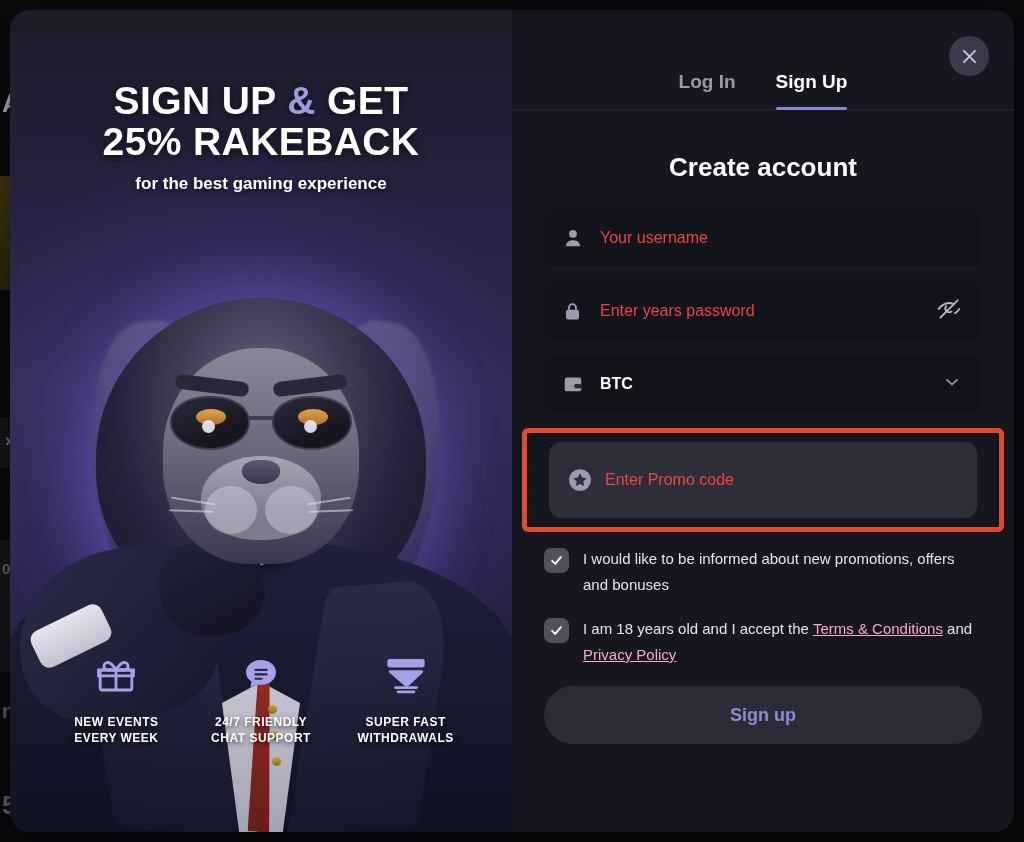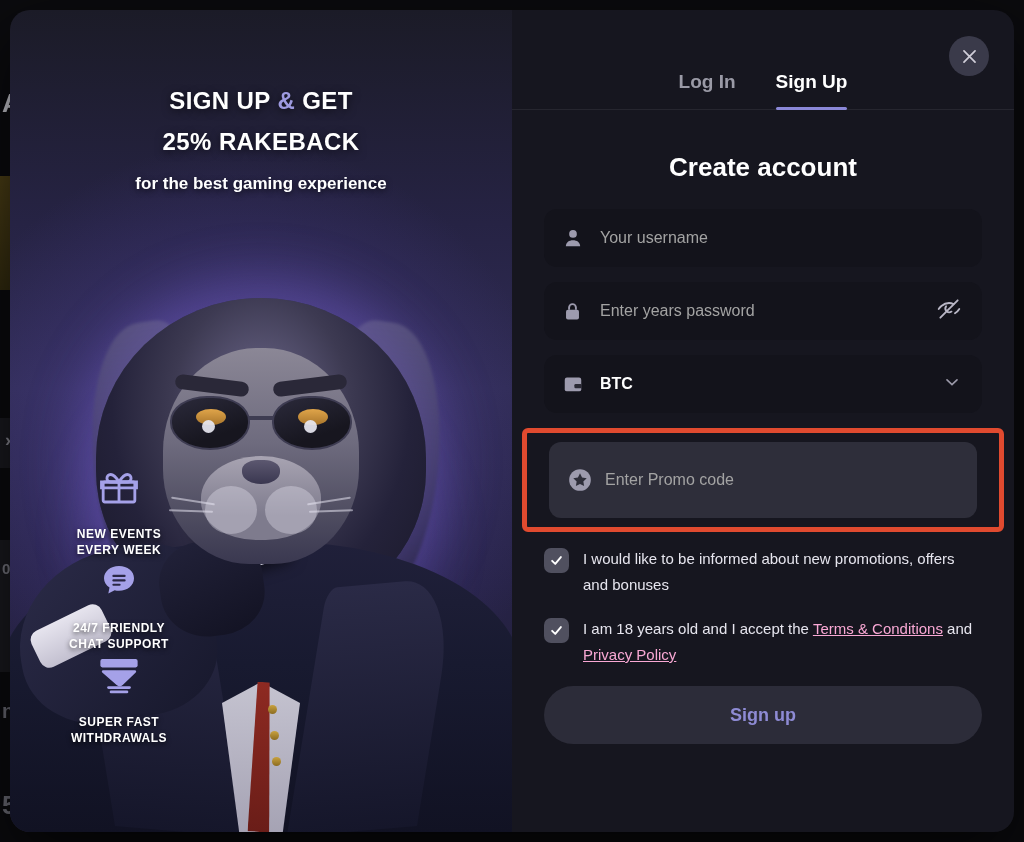--- a/index.html
+++ b/index.html
@@ -34,21 +34,21 @@
 
   
   #promo-panel {
     position:relative; width:502px; height:100%;
     background:
       radial-gradient(circle at 46% 54%, rgba(122,104,216,.58) 0%, rgba(88,72,170,.30) 28%, rgba(40,34,78,0) 60%),
       linear-gradient(180deg,#1b1b27 0%, #262344 26%, #302c55 46%, #272347 70%, #1d1b2e 100%);
     overflow:hidden;
   }
   .promo-head { position:relative; z-index:6; text-align:center; padding-top:70px; }
-  .promo-h1 { font-size:24px; font-weight:800; color:#fff; letter-spacing:.4px;
+  .promo-h1 { font-size:39px; font-weight:800; color:#fff; letter-spacing:.4px;
               line-height:41px; text-shadow:0 2px 8px rgba(0,0,0,.6); }
   .amp { color:#9d9ae0; }
   .promo-sub { margin-top:12px; font-size:17px; font-weight:700; color:#fff;
                text-shadow:0 2px 6px rgba(0,0,0,.65); }
 
   
   #lion-art { position:absolute; left:0; right:0; bottom:0; height:660px; z-index:4; }
   .glow { position:absolute; left:50%; top:150px; transform:translateX(-50%);
           width:430px; height:430px; border-radius:50%;
           background:radial-gradient(circle,rgba(150,120,255,.42),rgba(110,88,220,.14) 45%,transparent 70%);
@@ -119,21 +119,21 @@
   .card  { position:absolute; left:182px; bottom:262px; width:86px; height:120px;
            background:linear-gradient(160deg,#fdfdff,#d9d8e4); border-radius:7px;
            transform:rotate(-16deg); box-shadow:0 5px 14px rgba(0,0,0,.55); }
   .card-a{ position:absolute; left:7px; top:5px; font-size:14px; font-weight:800; color:#14141c;
            line-height:13px; }
   .spade { position:absolute; left:50%; top:48%; transform:translate(-50%,-50%);
            font-size:40px; color:#14141c; line-height:1; }
 
   
   #features { position:absolute; left:0; right:0; bottom:86px; z-index:8;
-              display:flex; justify-content:space-around; align-items:flex-start; padding:0 34px;flex-direction:column; }
+              display:flex; justify-content:space-around; align-items:flex-start; padding:0 34px; }
   .feature { width:150px; text-align:center; }
   .feat-icon { height:46px; display:flex; align-items:center; justify-content:center;
                color:#a5a1e8; }
   .feat-label { margin-top:16px; font-size:12px; font-weight:800; color:#fff;
                 letter-spacing:.5px; line-height:16px; text-shadow:0 2px 5px rgba(0,0,0,.7); }
 
   
   #form-panel { position:relative; width:502px; height:100%; background:#16161f; }
   #tabs-row { display:flex; justify-content:center; align-items:flex-end; gap:40px;
               height:100px; border-bottom:1px solid #26262f; }
@@ -145,21 +145,21 @@
   #close-button { position:absolute; right:25px; top:26px; width:40px; height:40px;
          border-radius:50%; background:#3a3a4a; display:flex; align-items:center;
          justify-content:center; cursor:pointer; }
   #form-title { text-align:center; font-size:26px; font-weight:800; color:#fff;
          margin-top:42px; }
 
   .fields { padding:0 32px; margin-top:26px; }
   .field { position:relative; height:58px; background:#13131b; border-radius:13px;
            display:flex; align-items:center; padding:0 18px; margin-bottom:15px; cursor:text; }
   .field .fi { width:26px; color:#9d9bae; display:flex; align-items:center; flex:none; }
-  .field .ftext { margin-left:12px; font-size:16px; color:#a3a3a3; }
+  .field .ftext { margin-left:12px; font-size:16px; color:#ef4444; }
   .field .ftext.val { color:#fff; font-weight:700; }
   .eye-toggle { position:absolute; right:20px; top:50%; transform:translateY(-50%);
            color:#b9b7c6; cursor:pointer; }
   .chev { position:absolute; right:20px; top:50%; transform:translateY(-50%);
            color:#9a98a8; cursor:pointer; }
 
   
   #promo-highlight { position:relative; margin:0 -22px 6px -22px; padding:9px 22px;
            border:5px solid #e04a2f; border-radius:6px; }
   #promo-field { height:76px; background:#2e2e3a; border-radius:12px; }

